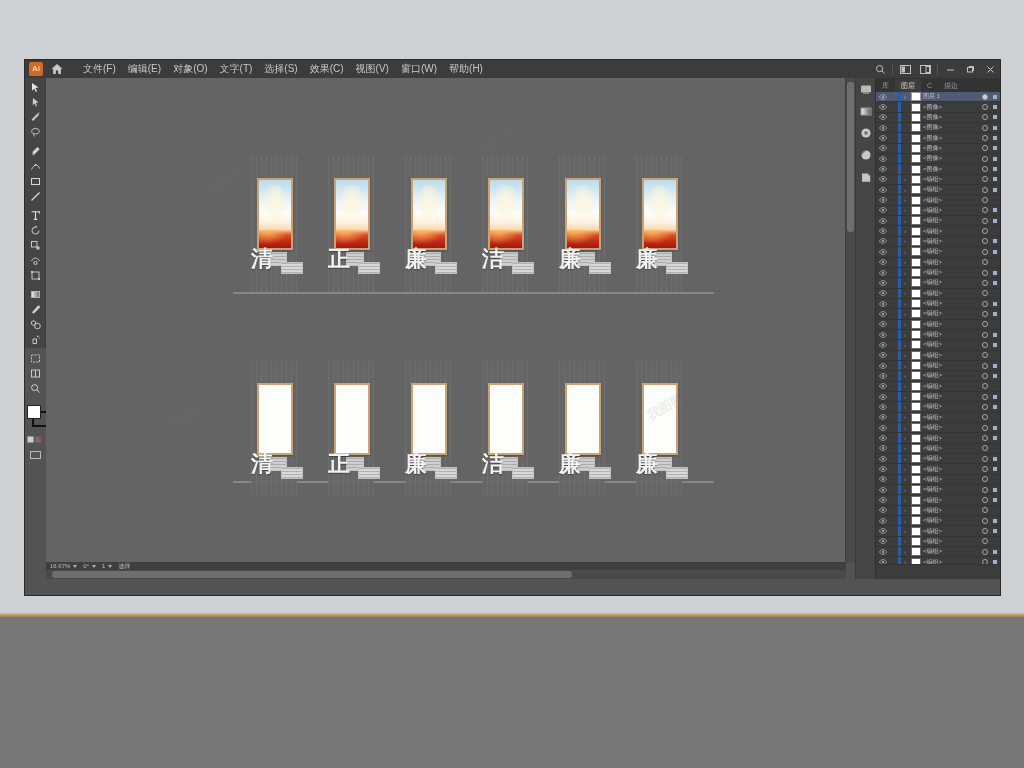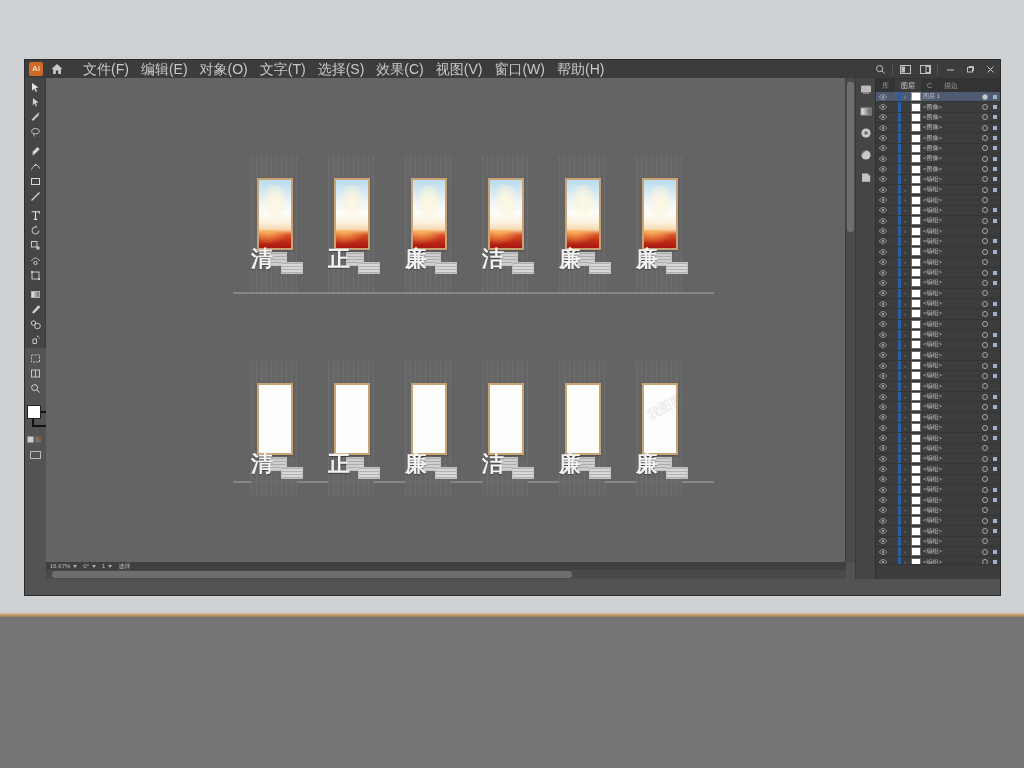--- a/index.html
+++ b/index.html
@@ -21,21 +21,21 @@
   
   .ai-window{position:absolute;left:25px;top:60px;width:975px;height:535px;background:#535353;
     box-shadow:0 0 0 1px #2b2b2b;}
 
   
   .menubar{position:relative;height:18px;background:#3c3c3c;display:flex;align-items:center;}
   .ai-logo{width:14px;height:14px;margin-left:4px;margin-right:6px;border-radius:2px;
     background:#d06a28;color:#f6d4b4;font-size:8px;font-weight:bold;line-height:14px;text-align:center;}
   .home-icon{width:16px;height:16px;margin-right:12px;position:relative;}
   .home-icon svg{display:block;}
-  .menu-item{color:#c8c8c8;font-size:14px;padding:0 6px;line-height:18px;white-space:nowrap;cursor:default;}
+  .menu-item{color:#c8c8c8;font-size:10px;padding:0 6px;line-height:18px;white-space:nowrap;cursor:default;}
   .win-ctrls{position:absolute;right:0;top:0;height:18px;display:flex;align-items:center;}
   .wc{width:20px;height:18px;display:flex;align-items:center;justify-content:center;color:#c0c0c0;font-size:9px;}
   .wc svg{display:block;}
   .wc-sep{width:1px;height:11px;background:#555;margin:0 2px;}
 
   
   .tabbar{height:16px;background:#2f2f2f;display:flex;align-items:flex-end;padding-left:20px;}
   .doctab{height:15px;display:flex;align-items:center;padding:0 5px;font-size:7.5px;color:#9a9a9a;
     background:#3a3a3a;margin-right:1px;border-top:1px solid #474747;white-space:nowrap;}
   .doctab.active{background:#535353;color:#cfcfcf;}

